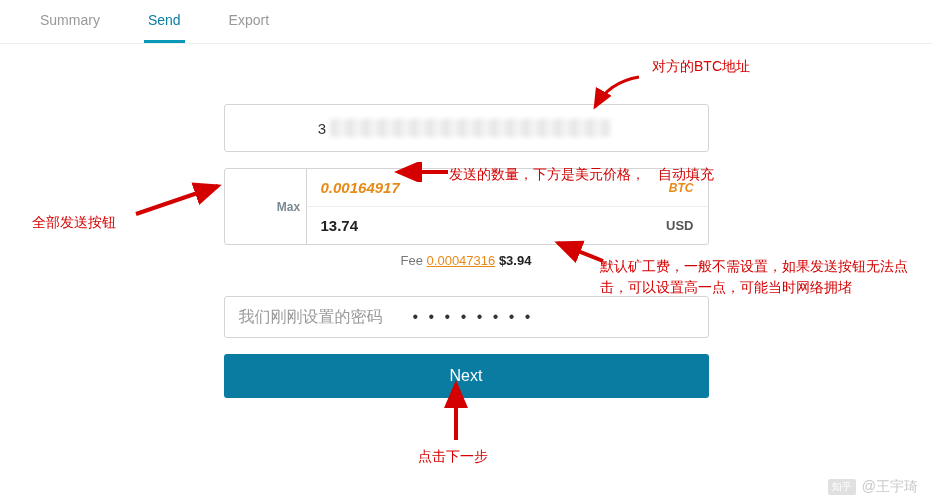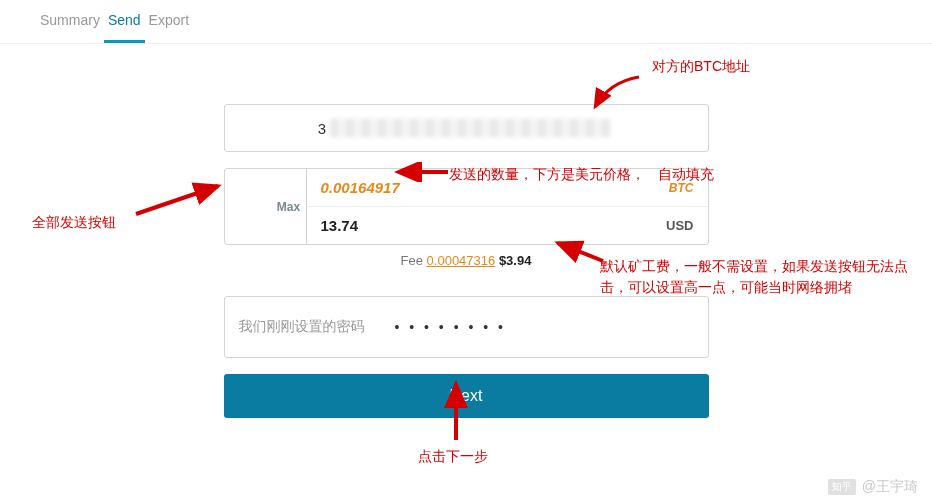--- a/index.html
+++ b/index.html
@@ -6,20 +6,21 @@
     body {
       font-family: Arial, "Microsoft YaHei", sans-serif;
       width: 932px;
       height: 502px;
       background: #fff;
       position: relative;
       overflow: hidden;
     }
     .tabs {
       display: flex;
+      gap: 40px;
       padding: 12px 36px 0;
       border-bottom: 1px solid #eee;
     }
     .tab {
       padding: 0 4px 12px;
       font-size: 14px;
       color: #999;
       cursor: pointer;
       border-bottom: 3px solid transparent;
     }
@@ -91,25 +92,25 @@
     .usd-label { color: #555; font-size: 13px; font-weight: bold; }
     .fee-line {
       text-align: center;
       font-size: 13px;
       margin: -8px 0 28px;
       color: #777;
     }
     .fee-line .fee-btc { color: #e88a17; text-decoration: underline; }
     .fee-line .fee-usd { color: #222; font-weight: bold; }
     .pw-row {
-      height: 62px;
+      height: 42px;
       align-items: center;
       padding: 1px 14px;
       gap: 30px;
-      font-size: 14px;
+      font-size: 16px;
       color: #999;
     }
     .dots { letter-spacing: 3px; color: #333; }
     .next-btn {
       width: 100%;
       height: 44px;
       background: #0a7ca1;
       color: #fff;
       font-weight: normal;
       font-size: 16px;

